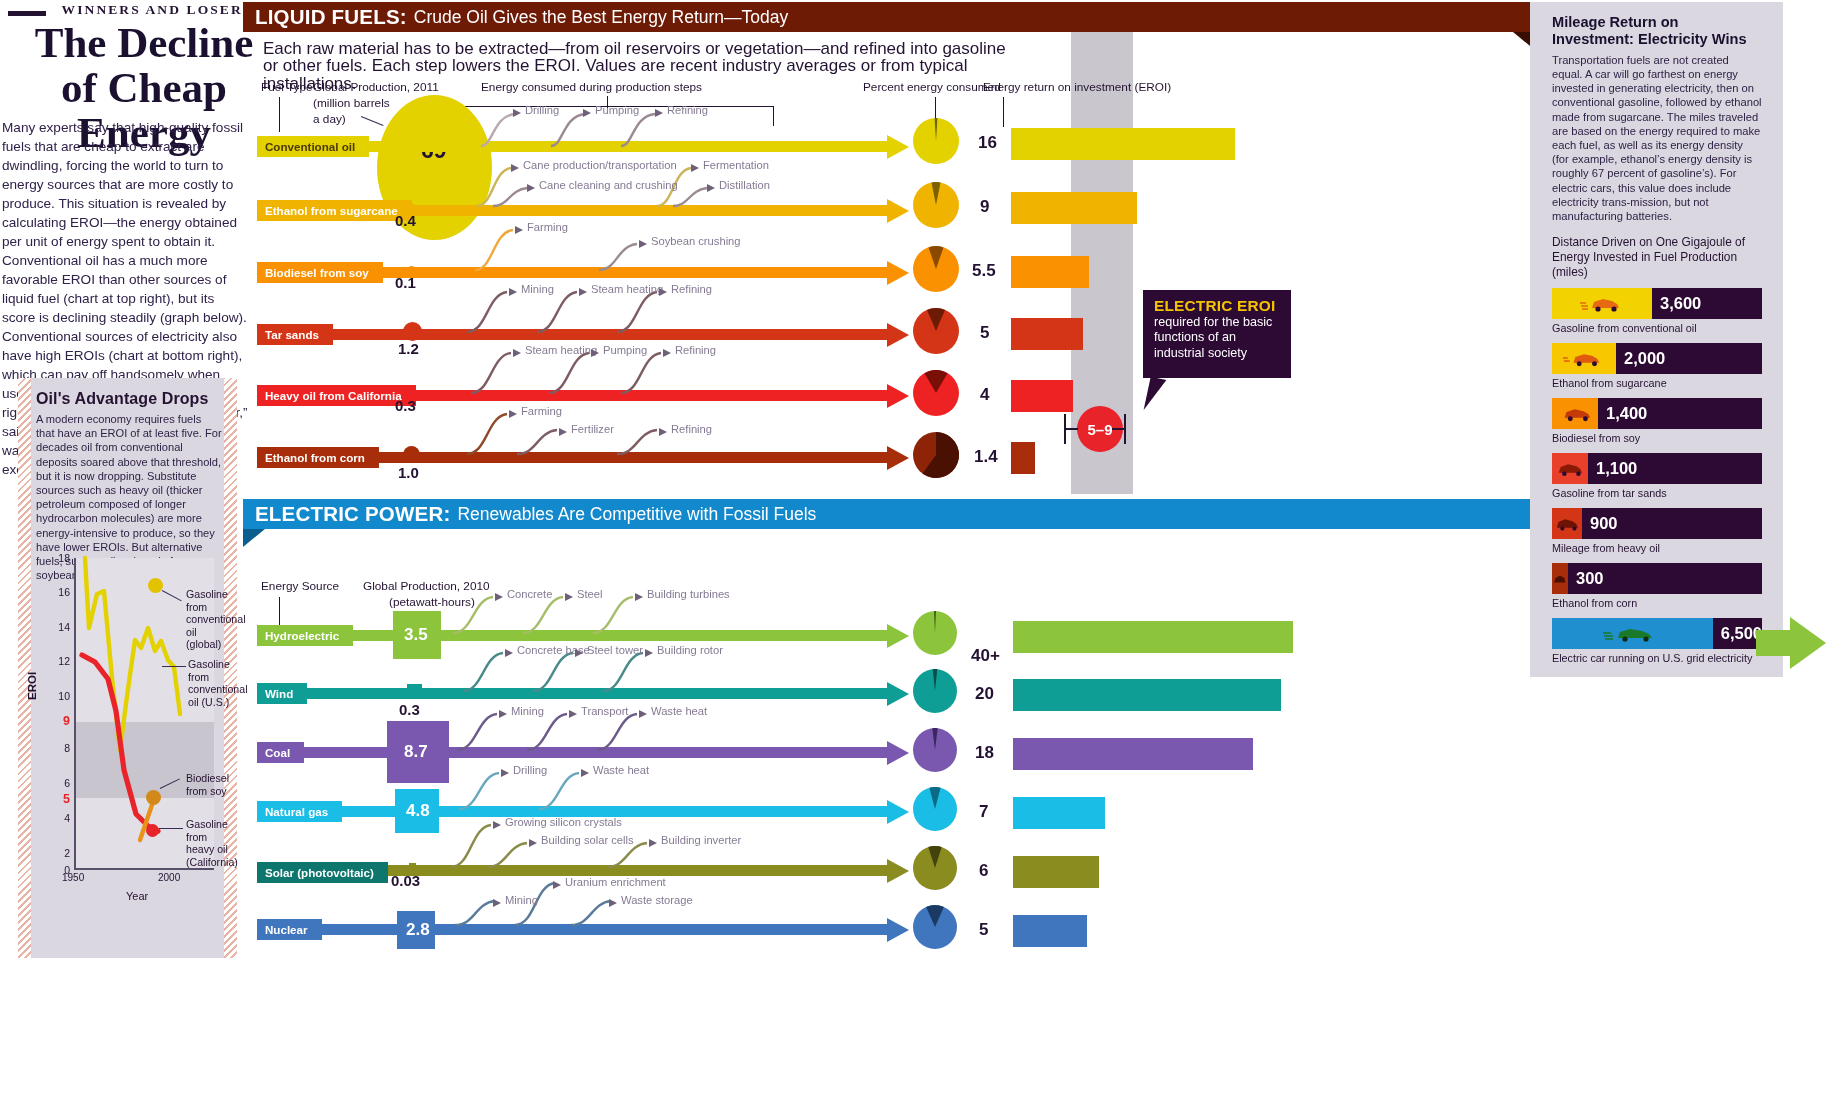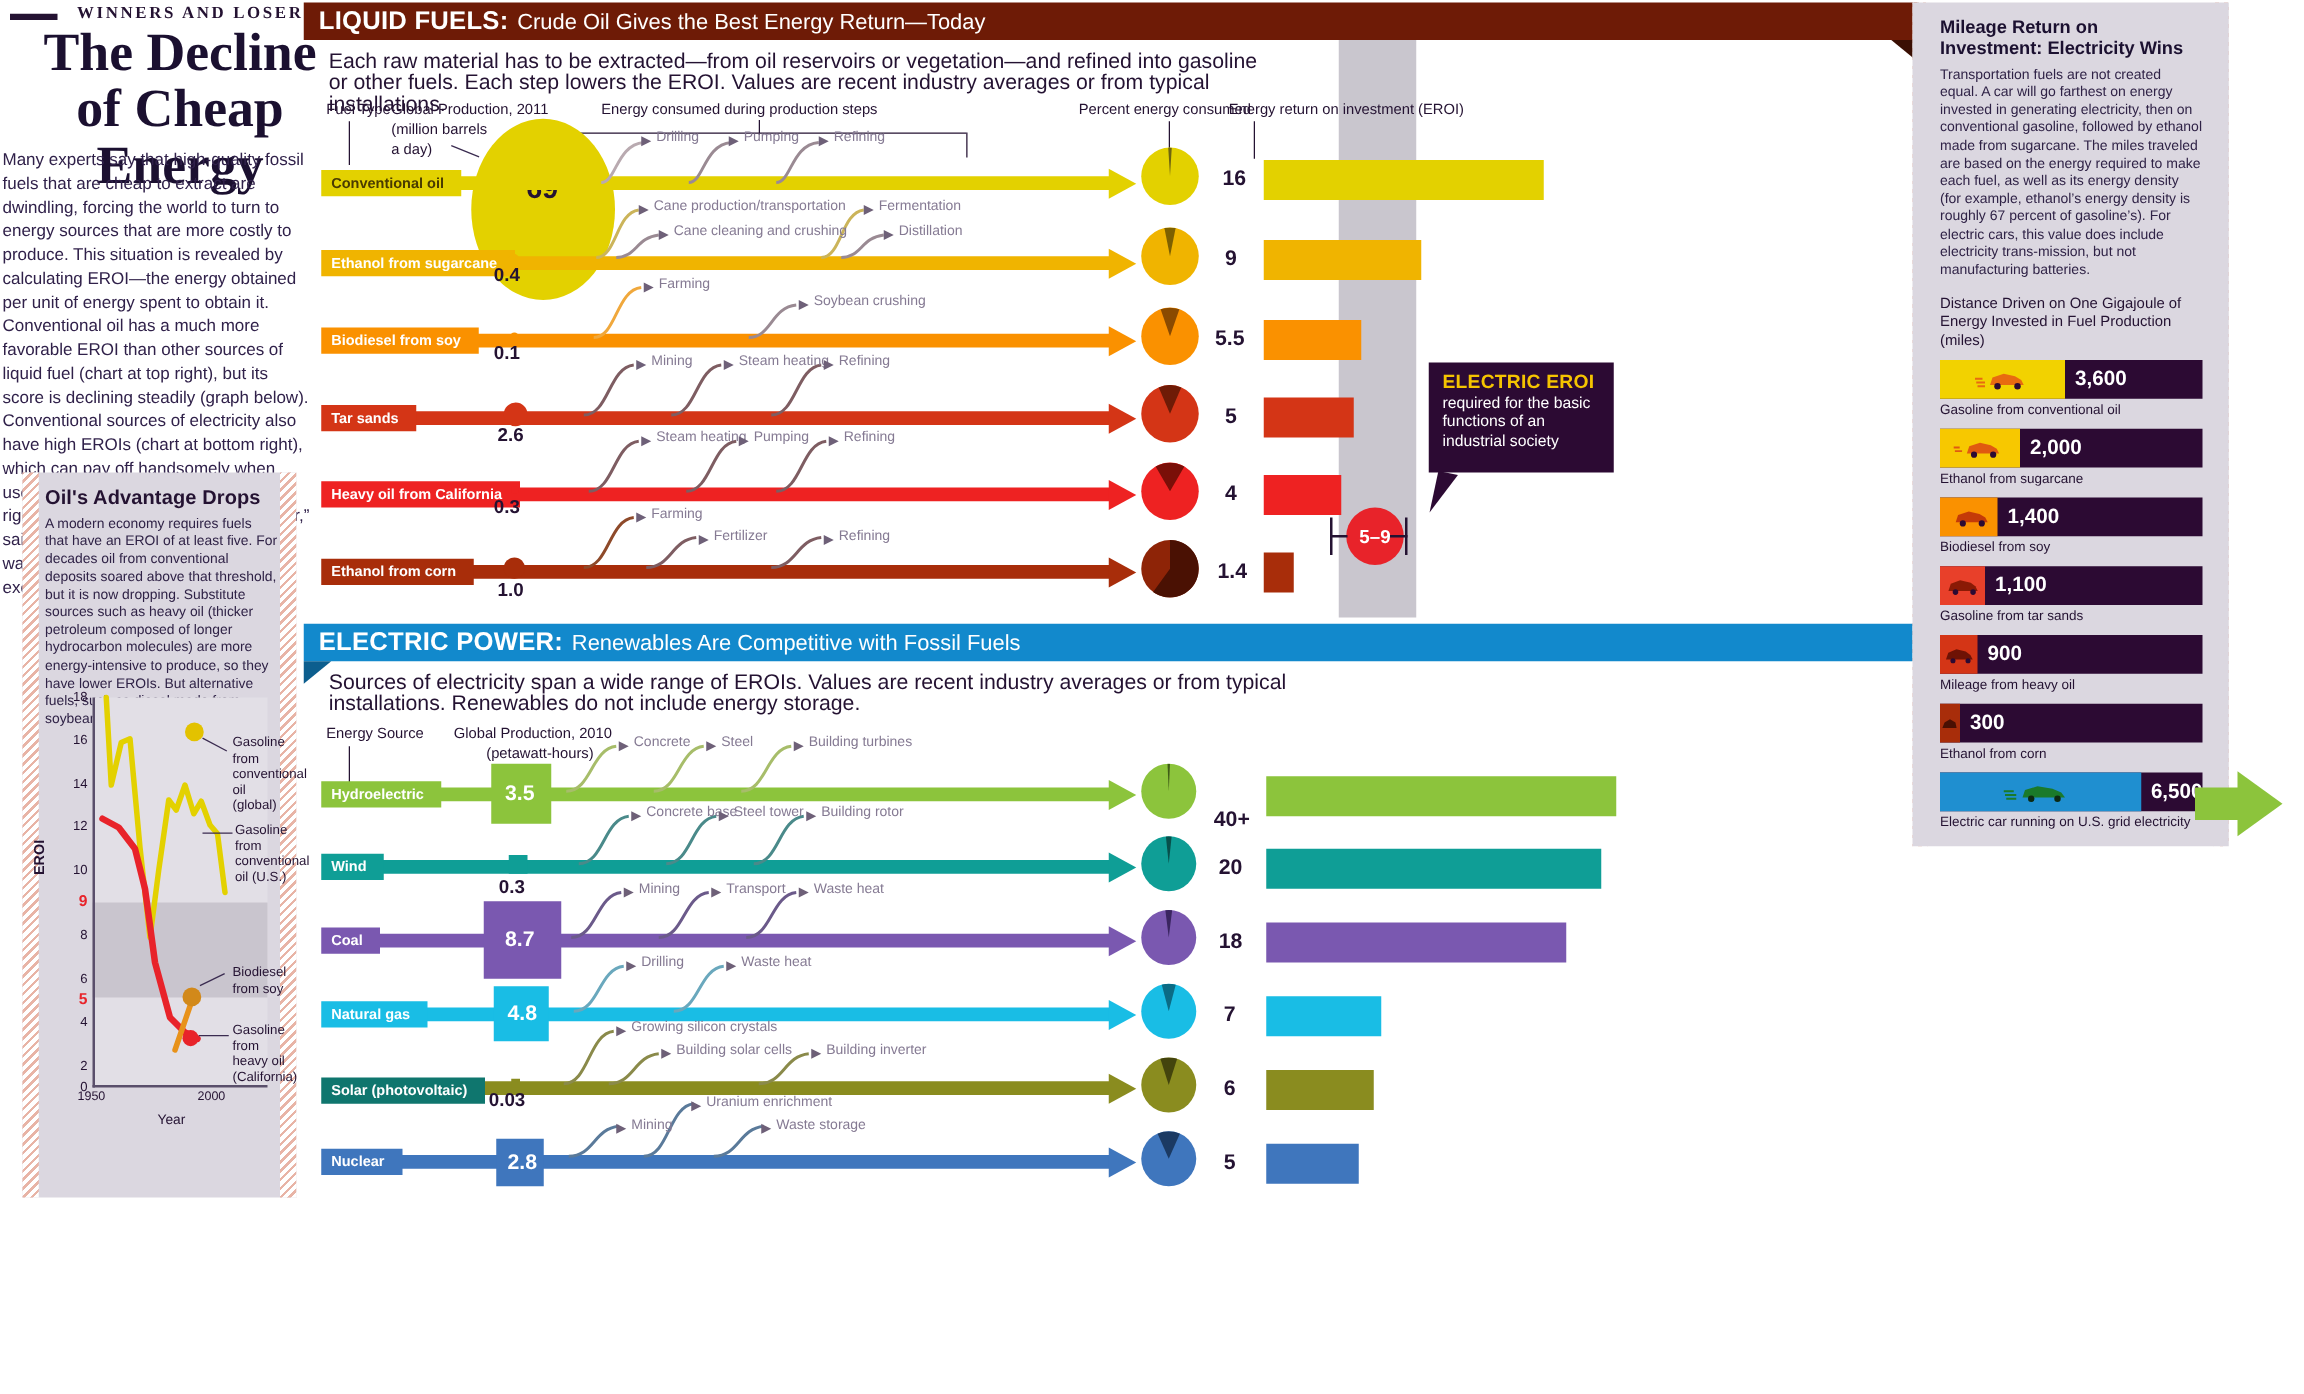--- a/index.html
+++ b/index.html
@@ -366,21 +366,21 @@
     </div>
     <div class="eroival" style="left:729px;top:259px;">5.5</div>
     <div class="eroibar" style="left:768px;top:254px;width:78px;background:#fa9100;"></div>
 
     <div class="arrowbar" style="left:22px;top:327px;width:624px;background:#d43516;"></div>
     <div class="arrowhead" style="left:644px;top:321px;border-left:22px solid #d43516;"></div>
     <div class="tag" style="left:14px;top:322px;background:#d43516;color:#fff;">
       <span>Tar sands</span>
     </div>
     <div class="prodmark" style="left:160px;top:320px;width:19px;height:19px;border-radius:50%;background:#d43516;"></div>
-    <div class="prodval" style="left:155px;top:338px;">2.6</div>
+    <div class="prodval" style="left:155px;top:338px;">1.2</div>
     <svg style="position:absolute;left:218px;top:284px;" width="240" height="48">
       <path d="M6,46 C26,46 26,8 46,6" stroke="#7e5d62" stroke-width="2.4" fill="none"></path>
       <path d="M76,46 C96,46 96,8 116,6" stroke="#7e5d62" stroke-width="2.4" fill="none"></path>
       <path d="M156,46 C176,46 176,8 196,6" stroke="#7e5d62" stroke-width="2.4" fill="none"></path>
     </svg>
     <div class="steparrowhead" style="left:266px;top:286px;"></div>
     <div class="step" style="left:278px;top:281px;">Mining</div>
     <div class="steparrowhead" style="left:336px;top:286px;"></div>
     <div class="step" style="left:348px;top:281px;">Steam heating</div>
     <div class="steparrowhead" style="left:416px;top:286px;"></div>
@@ -460,21 +460,20 @@
   <div class="badge-tick" style="left:1124px;top:414px;width:1.6px;height:30px;"></div>
   <div class="badge-tick" style="left:1112px;top:428px;width:14px;height:1.6px;"></div>
 
   <div id="electric">
     <div class="band electric">
       <span class="b1">ELECTRIC POWER:</span>
       <span class="b2">Renewables Are Competitive with Fossil Fuels</span>
     </div>
     <div class="band-tail electric-tail"></div>
 
-    <div class="sub-note" style="width:790px;">Sources of electricity span a wide range of EROIs. Values are recent industry averages or from typical installations. Renewables do not include energy storage.</div>
 
     <div class="colhead" style="left:18px;top:80px;">Energy Source</div>
     <div class="vline" style="left:36px;top:98px;height:34px;"></div>
     <div class="colhead" style="left:120px;top:80px;">Global Production, 2010</div>
     <div class="colhead" style="left:146px;top:96px;">(petawatt-hours)</div>
     <div class="vline" style="left:172px;top:114px;height:18px;"></div>
 
     <div class="arrowbar" style="left:22px;top:131px;width:624px;background:#8cc43c;"></div>
     <div class="arrowhead" style="left:644px;top:125px;border-left:22px solid #8cc43c;"></div>
     <div class="tag" style="left:14px;top:126px;background:#8cc43c;color:#fff;">

